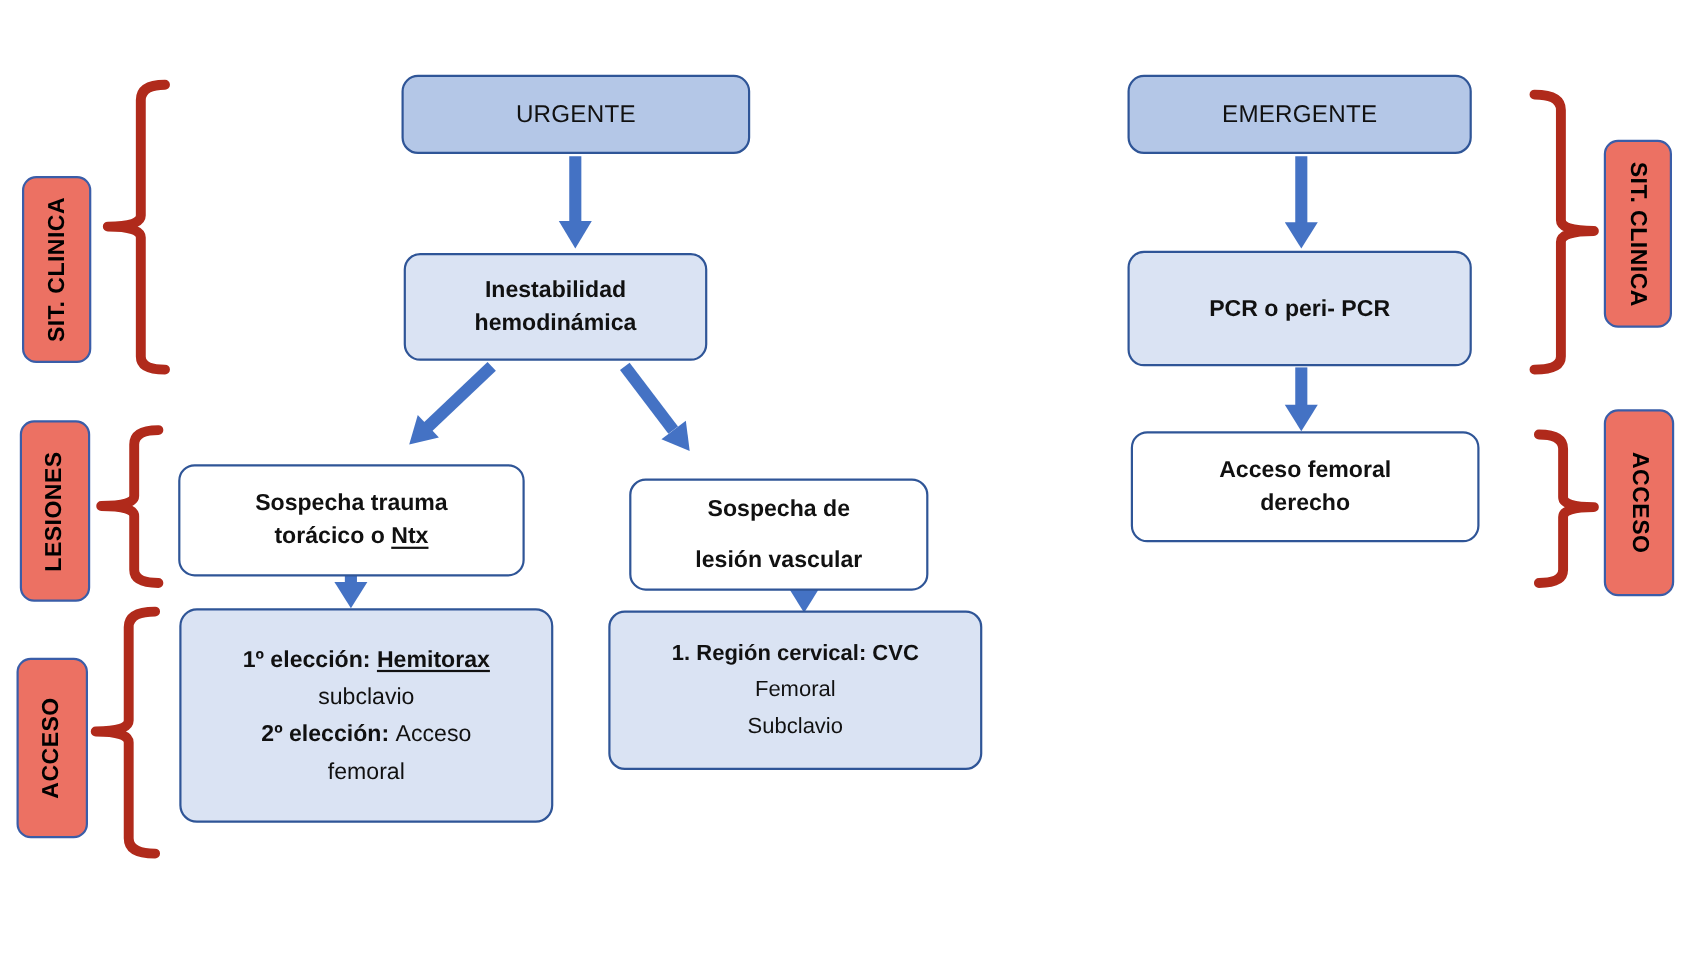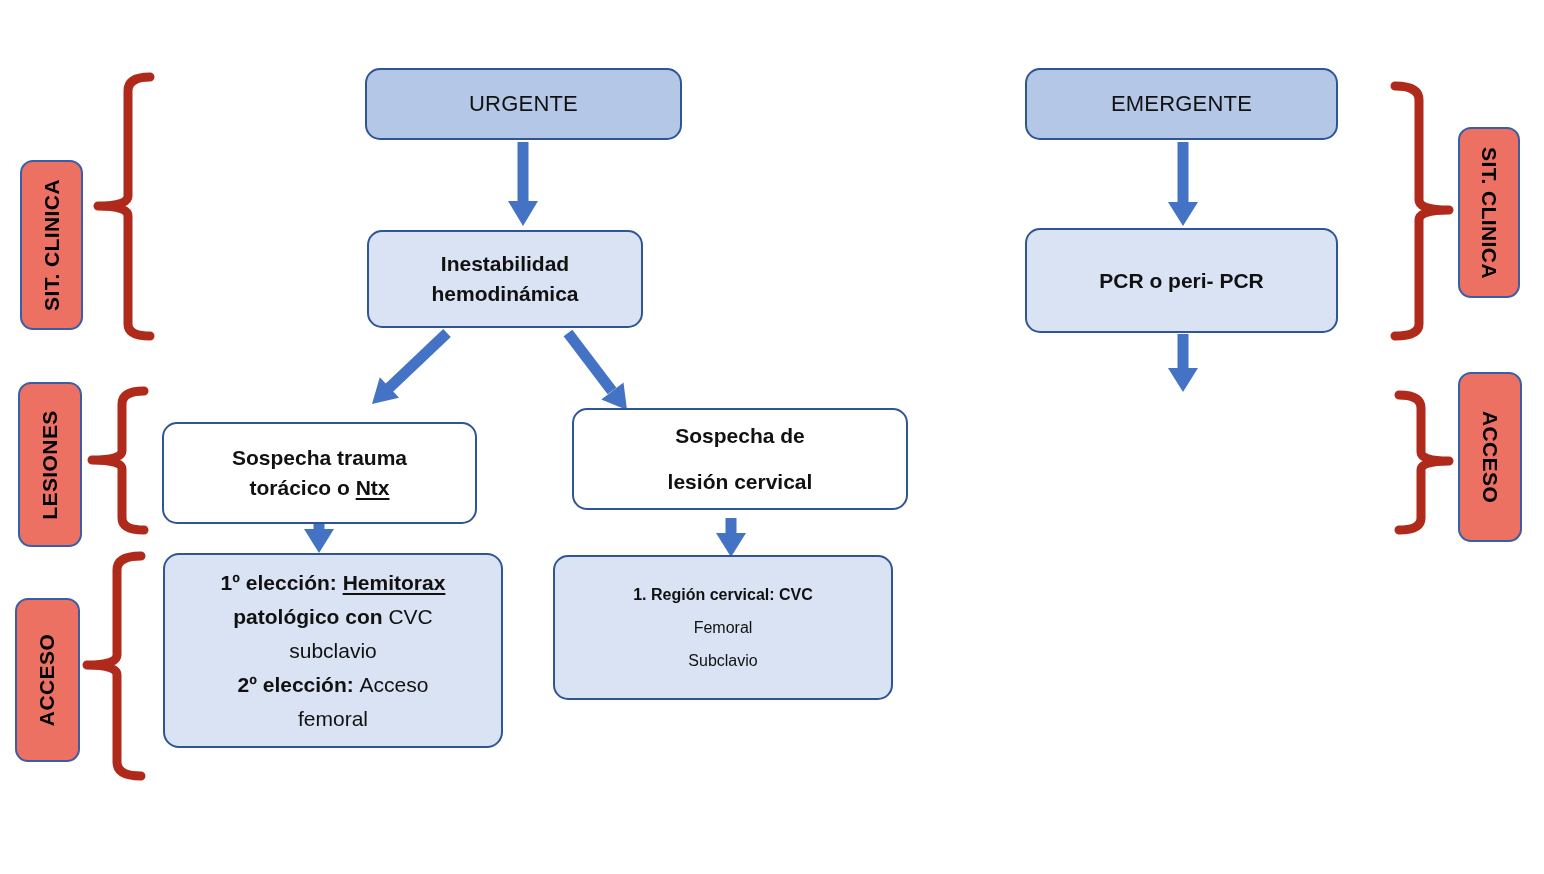--- a/index.html
+++ b/index.html
@@ -13,21 +13,21 @@
   .box{
     position:absolute;border:2.5px solid #2f5597;border-radius:15px;
     display:flex;flex-direction:column;align-items:center;justify-content:center;
     text-align:center;box-sizing:border-box;
   }
   .fill-dark{background:#b4c7e7;}
   .fill-light{background:#dae3f3;}
   .fill-white{background:#ffffff;}
   .hdr{font-weight:normal;font-size:22px;letter-spacing:0.2px;}
   .ttl{font-weight:bold;font-size:21px;line-height:30px;}
-  .detail{font-size:16px;font-weight:normal;line-height:33px;}
+  .detail{font-size:20px;font-weight:normal;line-height:33px;}
   .detail-lg{font-size:21px;font-weight:normal;line-height:34px;border-radius:16px;}
   .b{font-weight:bold;}
 
   
   .u-wavy{
     text-decoration-style:wavy;
     text-decoration-color:#e8321c;text-decoration-thickness:1.5px;
     text-underline-offset:7px;
   }
   .u-solid{
@@ -42,21 +42,21 @@
     display:flex;align-items:center;justify-content:center;box-sizing:border-box;
   }
   .cat span{white-space:nowrap;font-weight:bold;font-size:21px;letter-spacing:0.4px;color:#000;}
   .rot-ccw{transform:rotate(-90deg);}
   .rot-cw{transform:rotate(90deg);}
 
   
   #box-urgente{left:365px;top:68px;width:317px;height:72px;}
   #box-inestabilidad{left:367px;top:230px;width:276px;height:98px;}
   #box-trauma{left:162px;top:422px;width:315px;height:102px;}
-  #box-vascular{left:572px;top:408px;width:336px;height:102px;gap:16px;}
+  #box-vascular{left:572px;top:435px;width:272px;height:102px;gap:16px;}
   #box-eleccion{left:163px;top:553px;width:340px;height:195px;}
   #box-regiones{left:553px;top:555px;width:340px;height:145px;}
   #box-emergente{left:1025px;top:68px;width:313px;height:72px;}
   #box-pcr{left:1025px;top:228px;width:313px;height:105px;}
   #box-acceso-femoral{left:1028px;top:392px;width:317px;height:101px;}
 
   #cat-sit-left{left:20px;top:160px;width:63px;height:170px;}
   #cat-lesiones{left:18px;top:382px;width:64px;height:165px;}
   #cat-acceso-left{left:15px;top:598px;width:65px;height:164px;}
   #cat-sit-right{left:1458px;top:127px;width:62px;height:171px;}
@@ -142,39 +142,42 @@
     <div class="ttl">hemodinámica</div>
   </div>
 
   <div class="box fill-white" id="box-trauma">
     <div class="ttl">Sospecha trauma</div>
     <div class="ttl"><span>torácico o </span><span class="u-wavy"><span class="u-solid">Ntx</span></span></div>
   </div>
 
   <div class="box fill-white" id="box-vascular">
     <div class="ttl">Sospecha de</div>
-    <div class="ttl">lesión cervical</div>
+    <div class="ttl">lesión vascular</div>
   </div>
 
   <div class="box fill-light detail-lg" id="box-eleccion">
     <div><span class="b">1º elección: </span><span class="b u-wavy"><span class="u-solid">Hemitorax</span></span></div>
-    <div><span class="b">patológico con </span><span>CVC</span></div>
     <div>subclavio</div>
     <div><span class="b">2º elección: </span><span>Acceso</span></div>
     <div>femoral</div>
   </div>
 
   <div class="box fill-light detail" id="box-regiones">
     <div class="b">1. Región cervical: CVC</div>
     <div>Femoral</div>
     <div>Subclavio</div>
   </div>
 
   <div class="box fill-dark" id="box-emergente">
     <div class="hdr">EMERGENTE</div>
   </div>
 
   <div class="box fill-light" id="box-pcr">
     <div class="ttl">PCR o peri- PCR</div>
   </div>
 
+  <div class="box fill-white" id="box-acceso-femoral">
+    <div class="ttl">Acceso femoral</div>
+    <div class="ttl">derecho</div>
+  </div>
 
 </div>
 
 </body></html>

